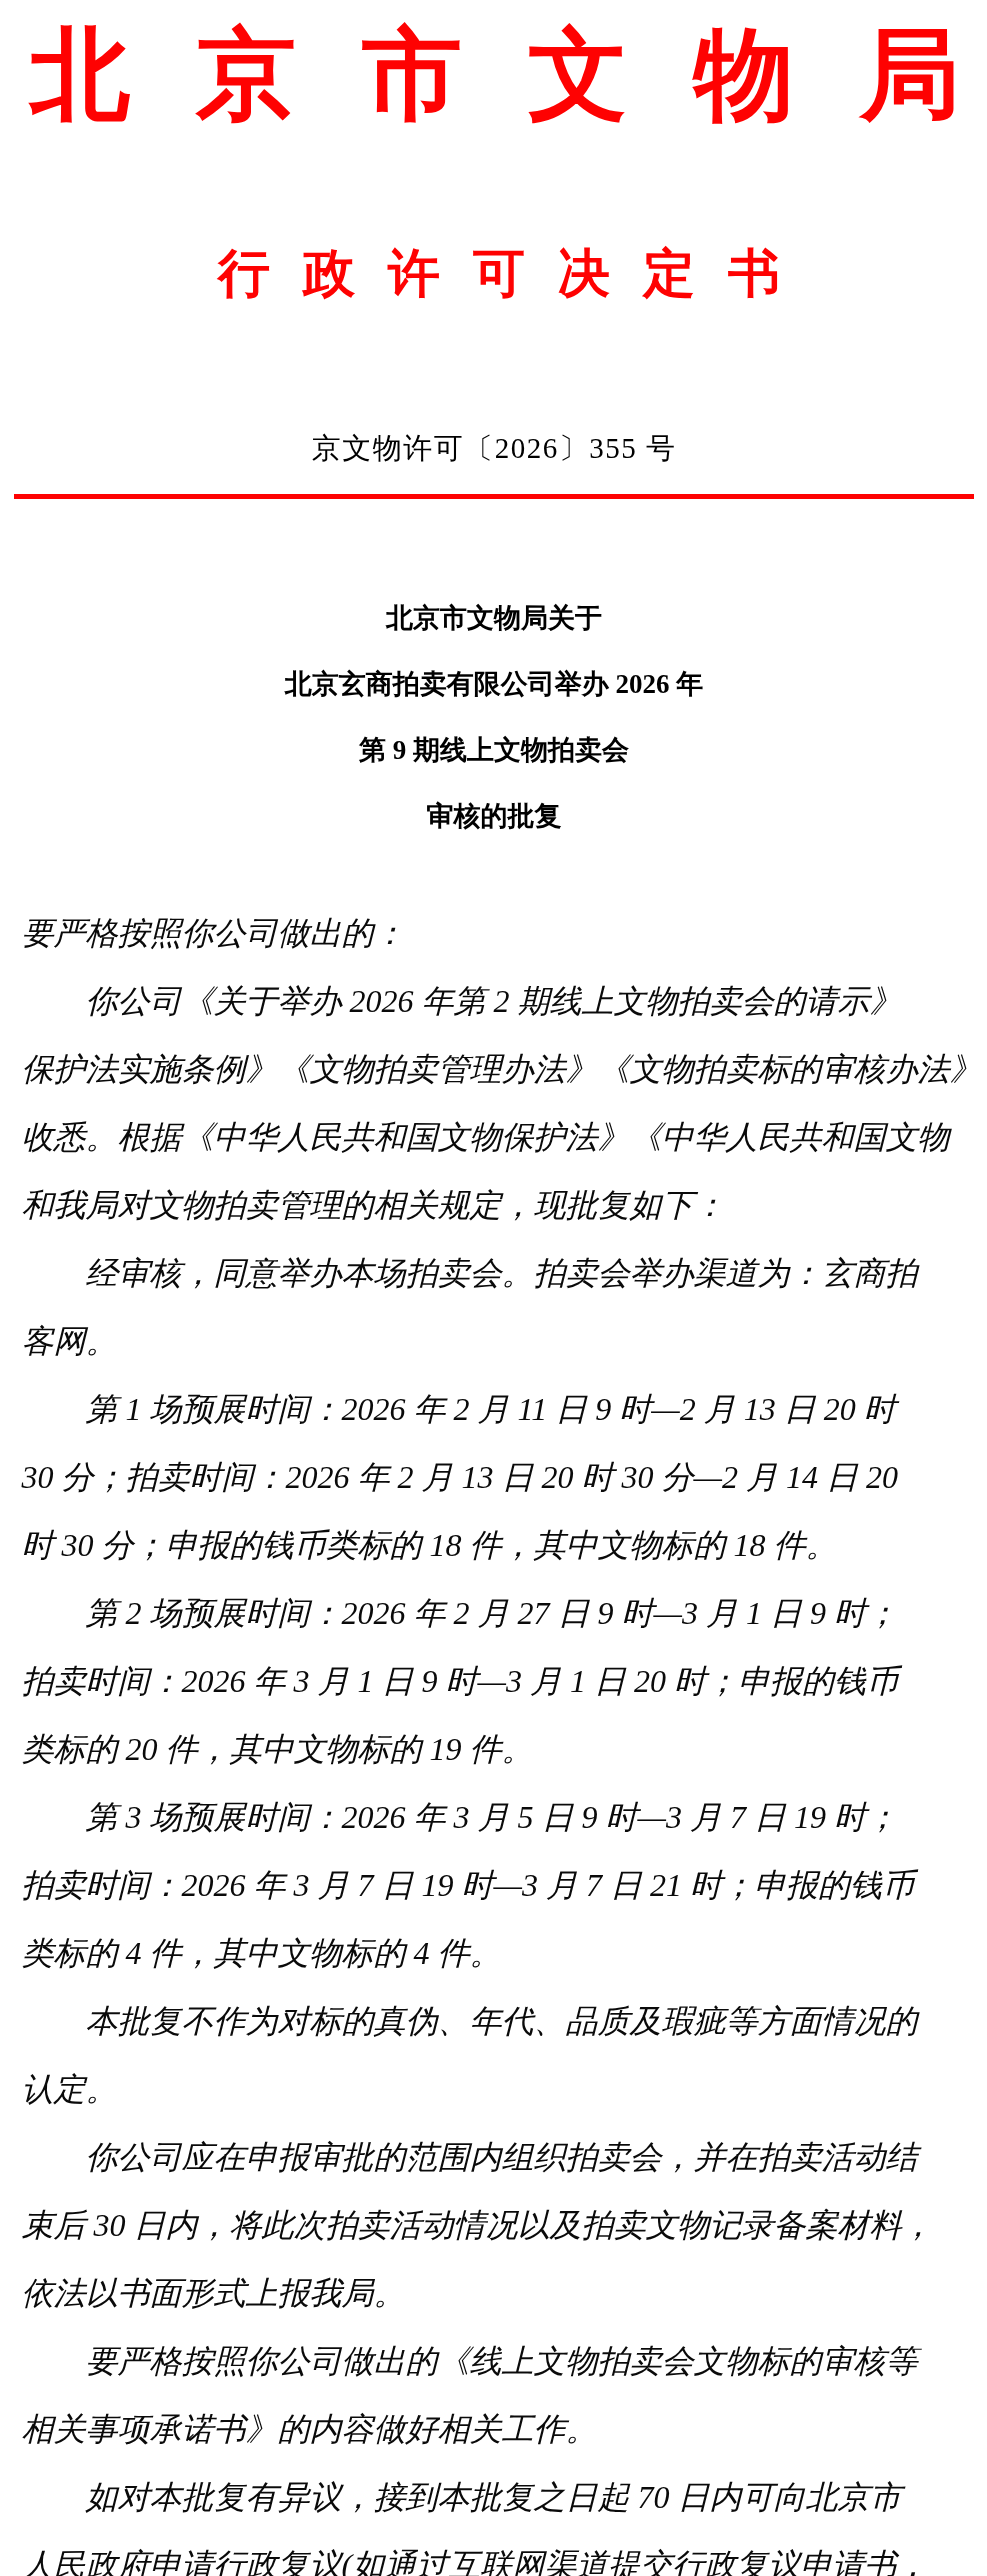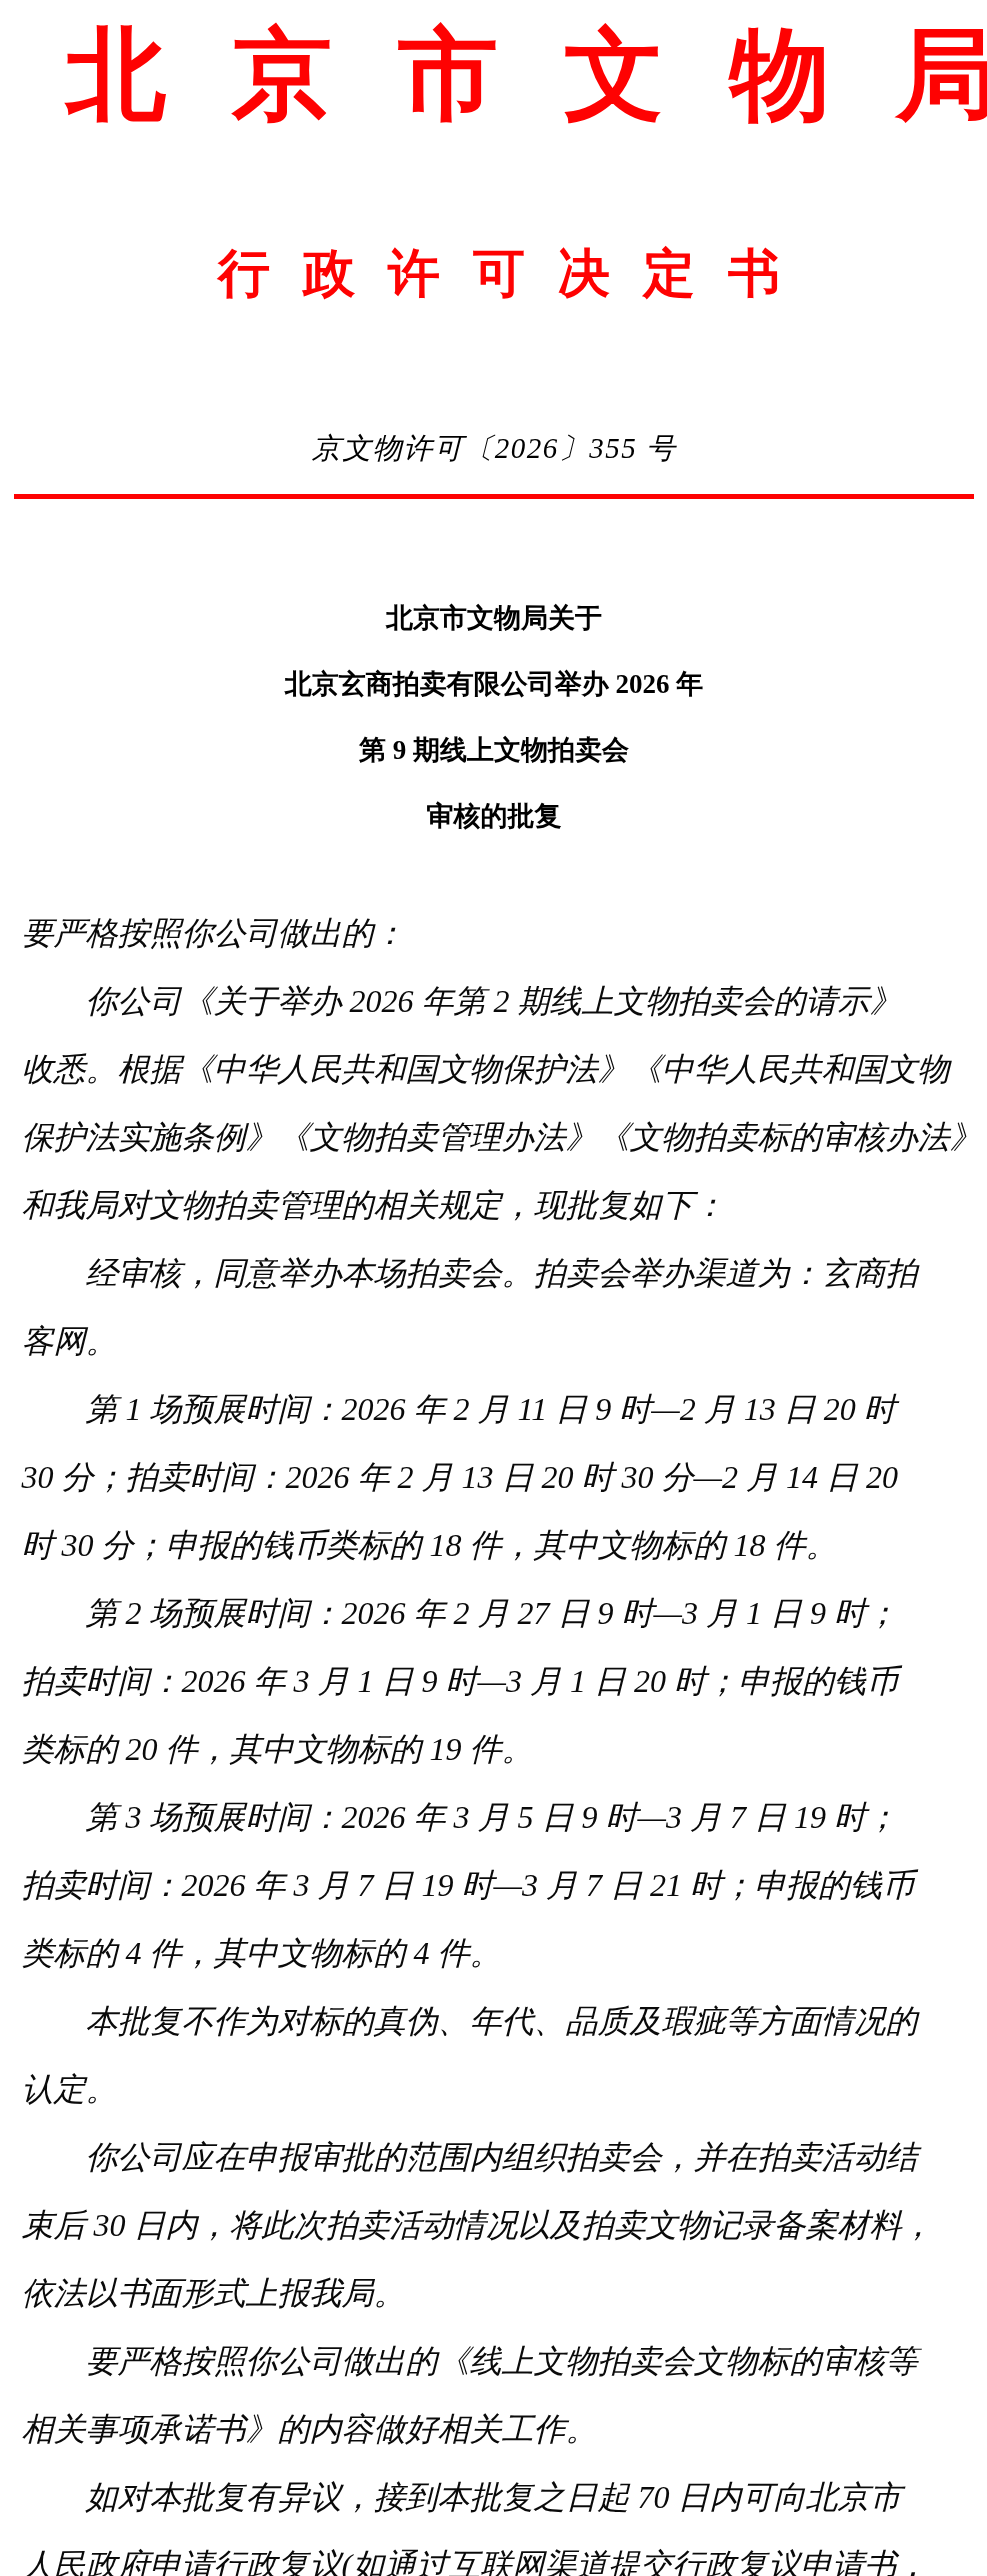--- a/index.html
+++ b/index.html
@@ -11,35 +11,34 @@
     font-family:"Liberation Serif","DejaVu Serif",serif;
     color:#0a0a0a;
   }
   
   .org-name{
     position:absolute;top:11.3px;left:0;right:0;
     text-align:left;
     font-family:"Liberation Serif","DejaVu Serif",serif;
     font-weight:bold;
     font-size:100px;line-height:129px;
-    letter-spacing:66px;padding-left:66px;
+    letter-spacing:66px;padding-left:30px;
     color:#fe0202;white-space:nowrap;
   }
   .doc-type{
     position:absolute;top:238px;left:0;right:0;
     text-align:center;
     font-weight:bold;
     font-size:52px;line-height:72px;
     letter-spacing:33px;padding-left:43px;
     color:#fe0202;white-space:nowrap;
   }
   .doc-number{
     position:absolute;top:421px;left:0;right:0;
     text-align:center;
-    font-style:italic;
     font-size:29px;line-height:54px;
     letter-spacing:1.5px;
     color:#000;
   }
   .red-line{
     position:absolute;top:494px;left:14.4px;right:14.4px;height:4.6px;
     background:#fe0202;
   }
   
   .doc-title{
@@ -75,23 +74,23 @@
     <div>第 9 期线上文物拍卖会</div>
     <div>审核的批复</div>
   </div>
 
   <div class="body-text">
 
       <div class="bl">要严格按照你公司做出的：</div>
 
       <div class="bl indent">你公司《关于举办 2026 年第 2 期线上文物拍卖会的请示》</div>
 
+      <div class="bl">保护法实施条例》《文物拍卖管理办法》《文物拍卖标的审核办法》</div>
+
       <div class="bl">收悉。根据《中华人民共和国文物保护法》《中华人民共和国文物</div>
-
-      <div class="bl">保护法实施条例》《文物拍卖管理办法》《文物拍卖标的审核办法》</div>
 
       <div class="bl">和我局对文物拍卖管理的相关规定，现批复如下：</div>
 
       <div class="bl indent">经审核，同意举办本场拍卖会。拍卖会举办渠道为：玄商拍</div>
 
       <div class="bl">客网。</div>
 
       <div class="bl indent">第 1 场预展时间：2026 年 2 月 11 日 9 时—2 月 13 日 20 时</div>
 
       <div class="bl">30 分；拍卖时间：2026 年 2 月 13 日 20 时 30 分—2 月 14 日 20</div>

